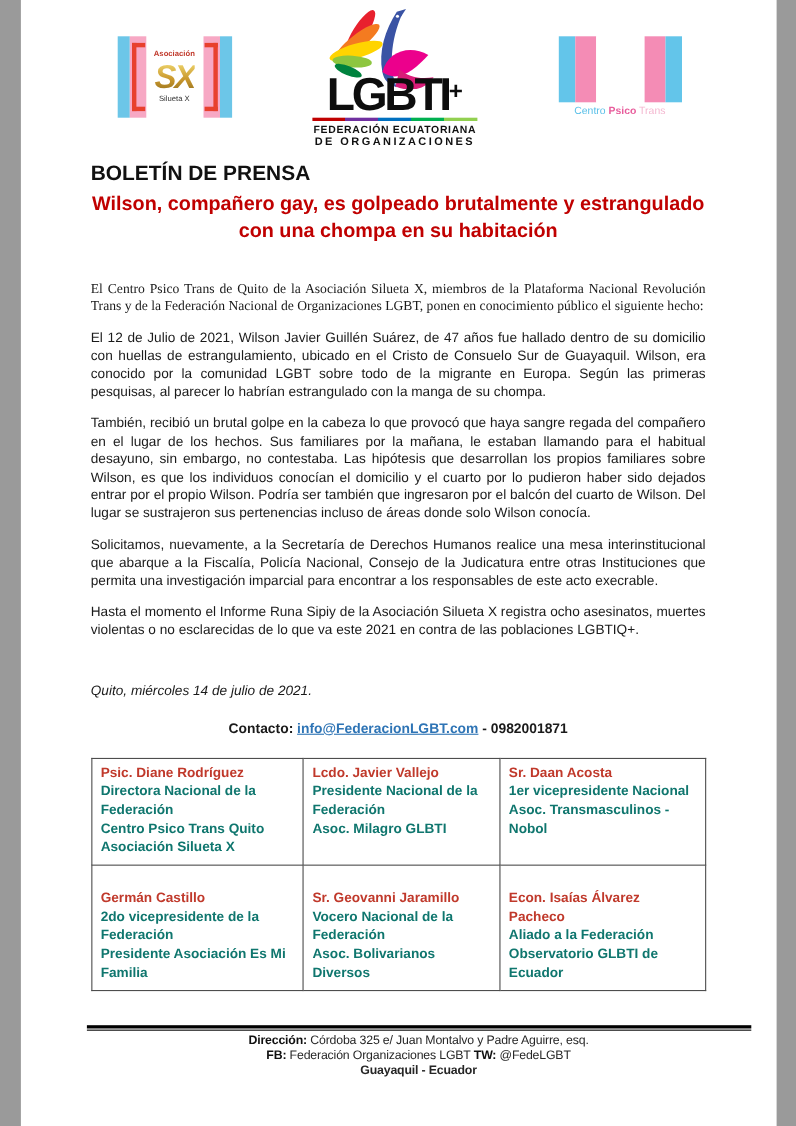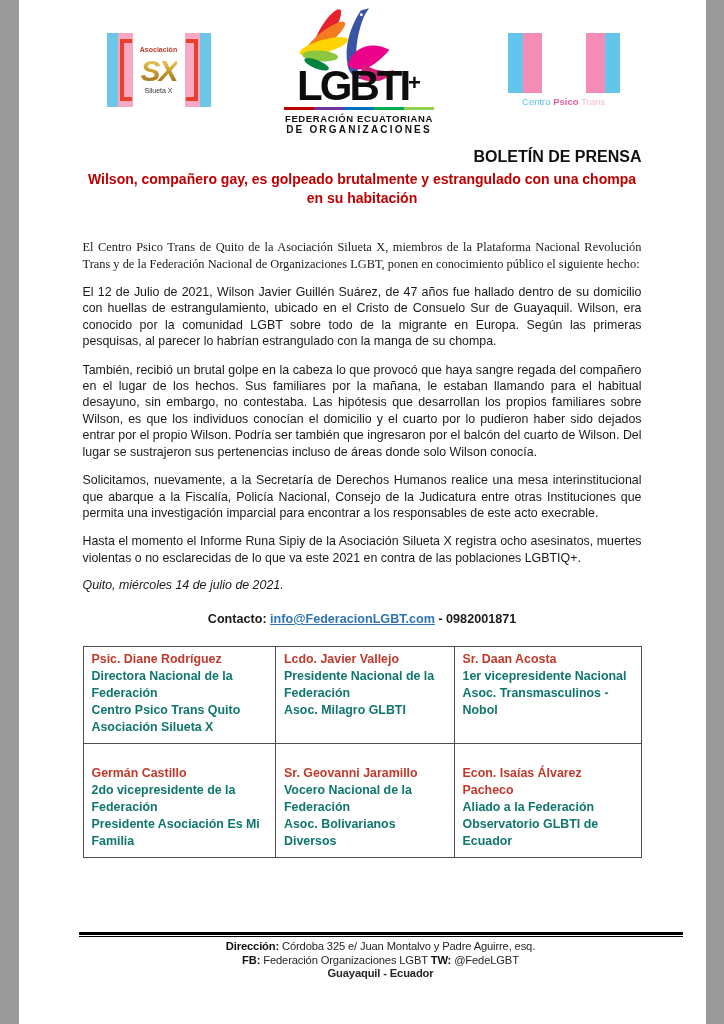--- a/index.html
+++ b/index.html
@@ -64,31 +64,31 @@
     position:absolute; left:50%; transform:translateX(-50%);
     bottom:0; width:40px; height:48px; background:#ffffff;
     clip-path:polygon(50% 0, 78% 22%, 78% 8%, 88% 8%, 88% 30%, 100% 40%, 100% 100%, 62% 100%, 62% 62%, 38% 62%, 38% 100%, 0 100%, 0 40%);
   }
   .cpt-caption { font-size:9.5px; margin-top:3px; text-align:center; white-space:nowrap; }
   .cpt-caption .w1 { color:#5bc0e8; }
   .cpt-caption .w2 { color:#e85d9c; font-weight:bold; }
   .cpt-caption .w3 { color:#f4b8d0; }
 
   
-  .kicker { text-align:right; font-size:16px; font-weight:bold; margin-top:8px; color:#111; }
+  .kicker { text-align:left; font-size:19px; font-weight:bold; margin-top:8px; color:#111; }
   .headline {
-    text-align:center; font-weight:bold; font-size:14px; line-height:1.33;
+    text-align:center; font-weight:bold; font-size:18px; line-height:1.33;
     color:#c00000; margin:4px auto 0; max-width:596px;
   }
   .body-par {
     font-size:12.4px; line-height:16.4px; text-align:justify; margin-top:12px;
     color:#1a1a1a;
   }
   .body-par.first { margin-top:32px;font-family:Liberation Serif, serif; }
-  .dateline { font-size:12.4px; font-style:italic; margin-top:12px; }
+  .dateline { font-size:12.4px; font-style:italic; margin-top:40px; }
   .contact-line { text-align:center; font-size:12.6px; font-weight:bold; margin-top:20px; }
   .contact-line a, .footer a { color:#2e74b5; text-decoration:underline; }
 
   
   table.sig { width:100%; border-collapse:collapse; margin-top:20px; }
   table.sig td {
     border:1px solid #4d4d4d; vertical-align:top; padding:4px 8px 7px;
     font-size:12.4px; font-weight:bold; line-height:17px;
   }
   table.sig tr.r2 td { padding-top:21px; }

